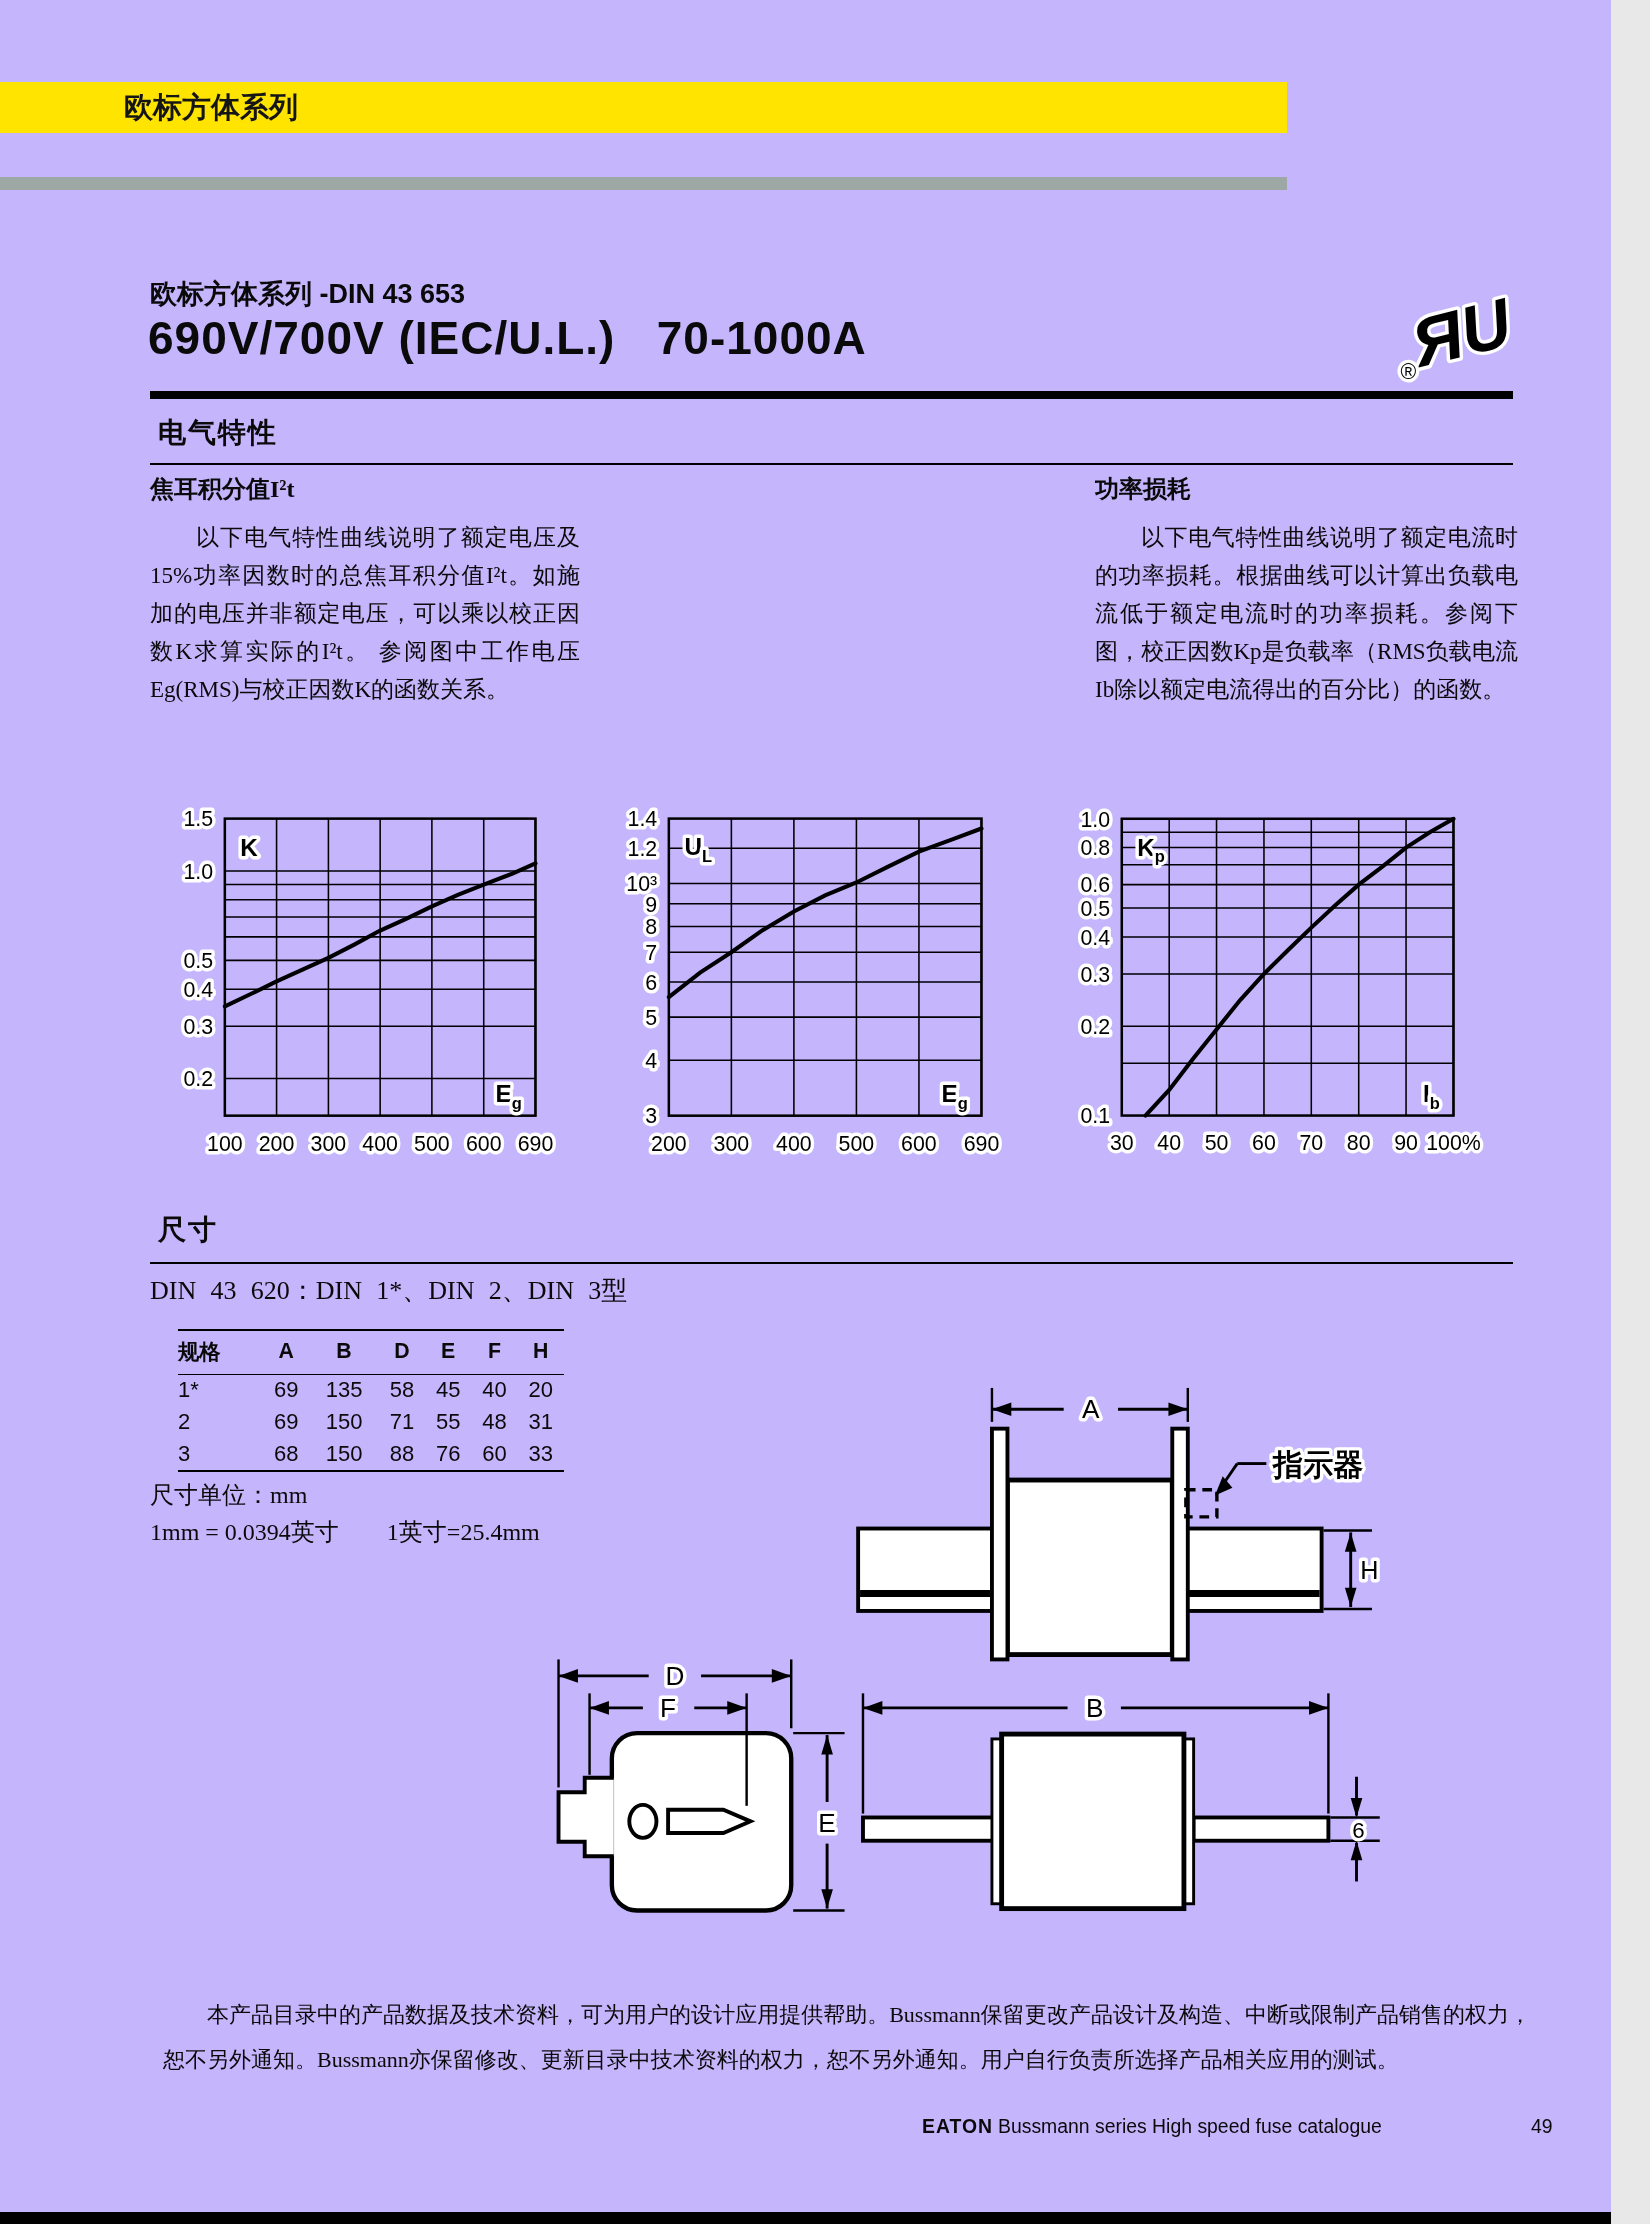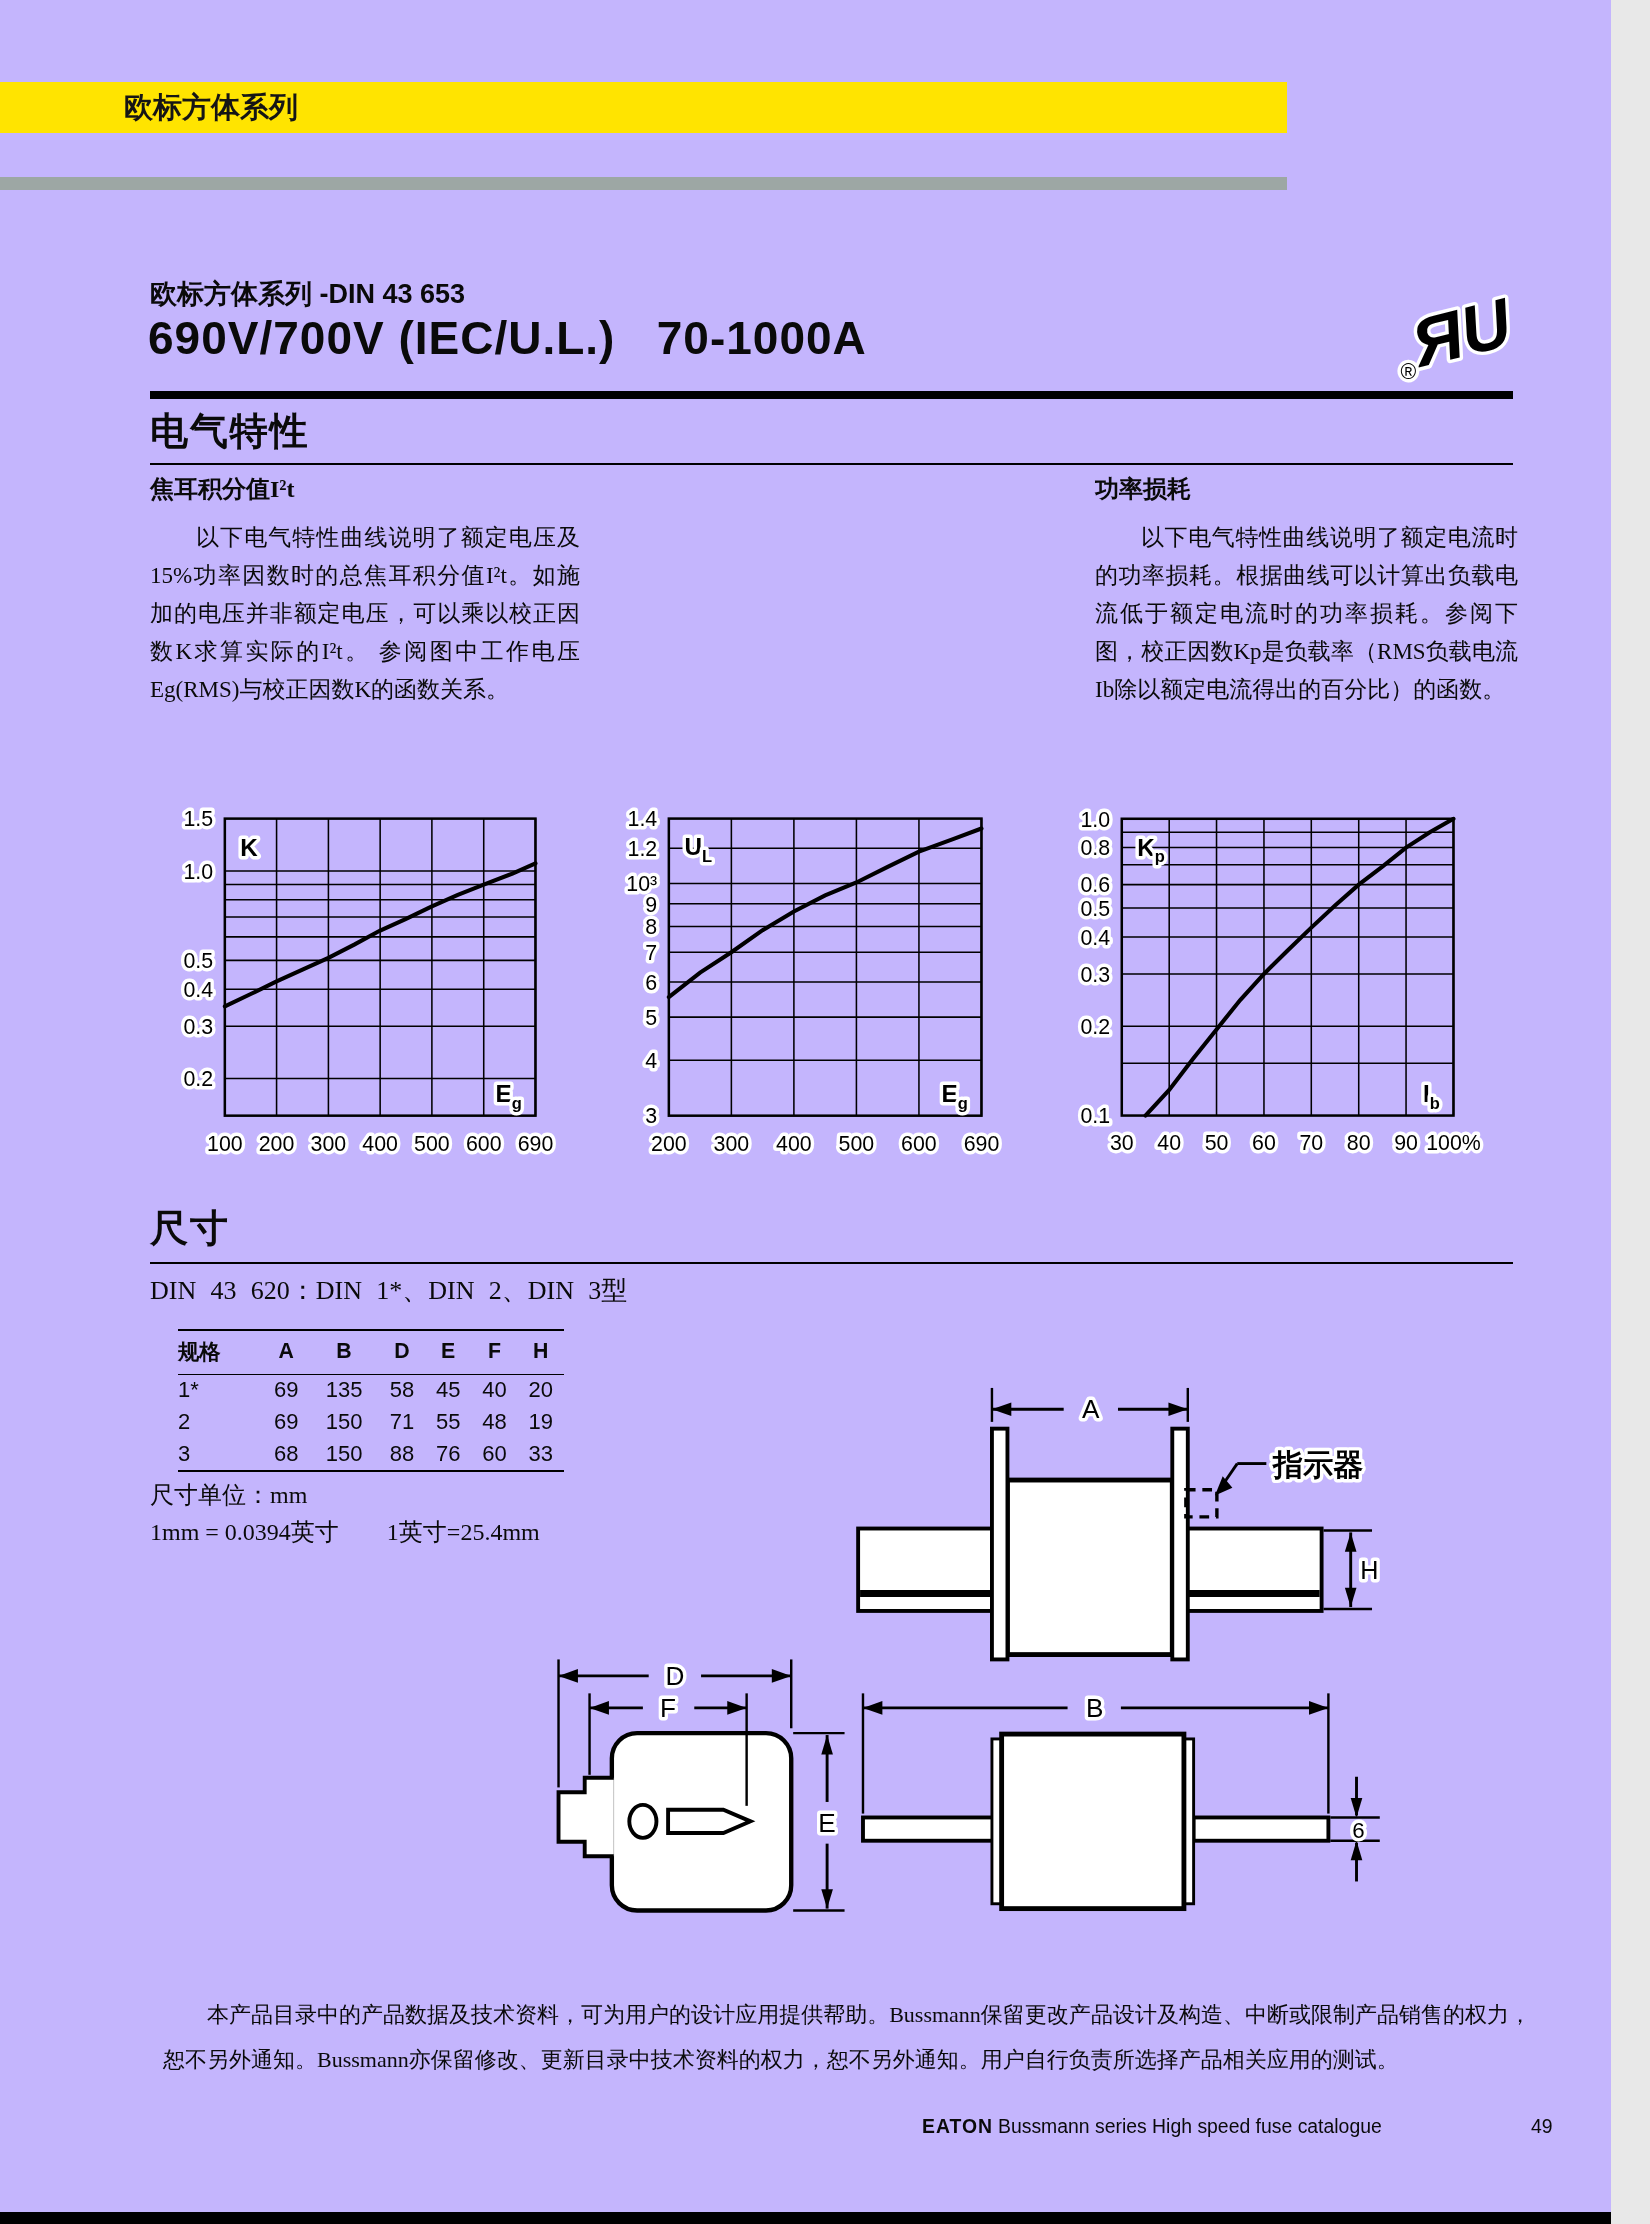--- a/index.html
+++ b/index.html
@@ -11,22 +11,22 @@
         font-family:"Liberation Sans",sans-serif;font-weight:bold;font-size:29px;color:#151515;}
   .graybar{position:absolute;left:0;top:177px;width:1287px;height:12.6px;}
 
   .subtitle{position:absolute;left:150px;top:276px;margin:0;
         font-family:"Liberation Sans",sans-serif;font-weight:bold;font-size:27px;white-space:pre;}
   .maintitle{position:absolute;left:148px;top:311px;margin:0;
         font-family:"Liberation Sans",sans-serif;font-weight:bold;font-size:46px;white-space:pre;letter-spacing:1px;}
   .ulmark{position:absolute;left:1383px;top:281px;}
 
   .rule-thick{position:absolute;left:150px;top:391px;width:1363px;height:7.8px;background:#000;}
-  .sec-head{position:absolute;left:150px;margin:0;font-family:"Liberation Serif",serif;
-        font-weight:bold;font-size:38px;letter-spacing:1.9px;}
+  .sec-head{position:absolute;left:150px;margin:8px;font-family:"Liberation Serif",serif;
+        font-weight:bold;font-size:28px;letter-spacing:1.9px;}
   .rule-thin{position:absolute;left:150px;width:1363px;height:1.9px;background:#000;}
 
   .col{position:absolute;top:473px;}
   .col h3{margin:0 0 13.6px 0;font-family:"Liberation Serif",serif;font-weight:bold;font-size:24px;}
   .col p{margin:0;font-size:23px;line-height:38px;text-align:justify;text-indent:2em;}
   .col1{left:150px;width:430px;}
   .col2{left:636px;width:433px;}
   .col3{left:1095px;width:423px;}
 
   .chart{position:absolute;top:805px;}
@@ -237,21 +237,21 @@
           <td>40</td>
           <td>20</td>
         </tr>
         <tr>
           <td>2</td>
           <td>69</td>
           <td>150</td>
           <td>71</td>
           <td>55</td>
           <td>48</td>
-          <td>19</td>
+          <td>31</td>
         </tr>
         <tr>
           <td>3</td>
           <td>68</td>
           <td>150</td>
           <td>88</td>
           <td>76</td>
           <td>60</td>
           <td>33</td>
         </tr>

